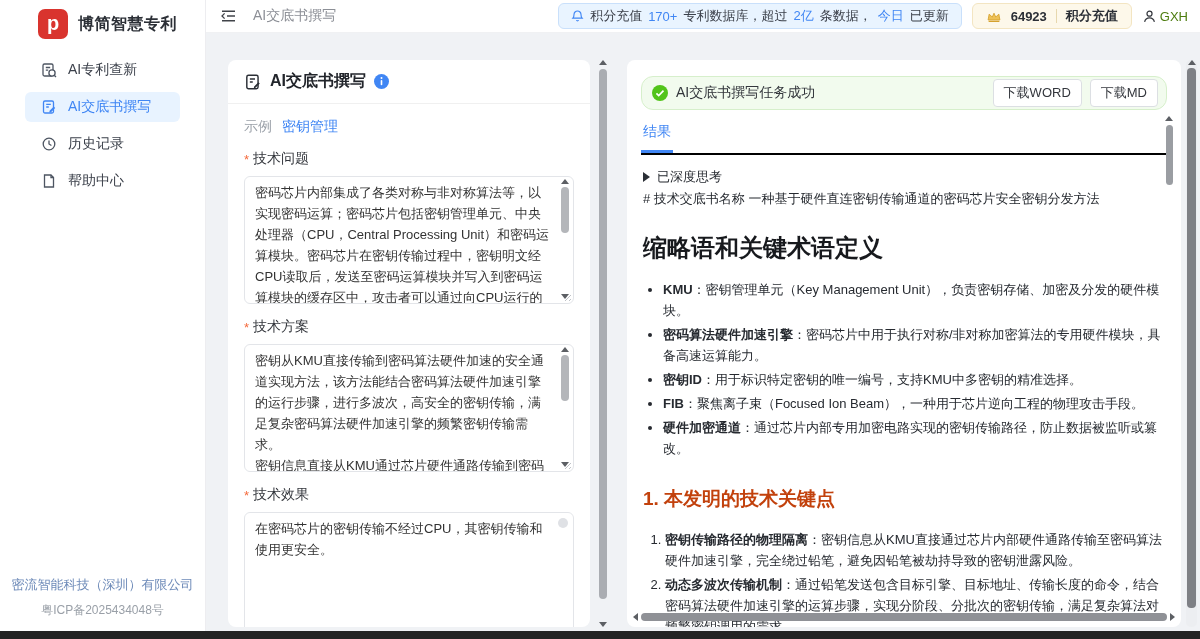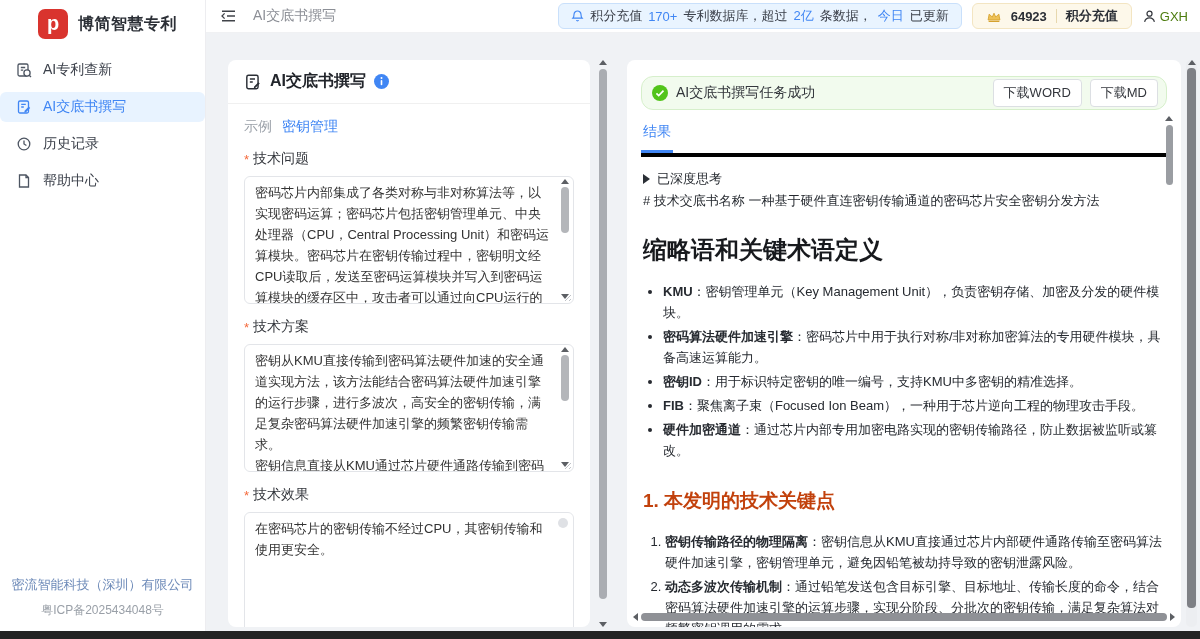--- a/index.html
+++ b/index.html
@@ -4,21 +4,21 @@
 <style>
 * { margin:0; padding:0; box-sizing:border-box; }
 html,body { width:1200px; height:639px; font-family:"Liberation Sans","DejaVu Sans",sans-serif; background:#fff; overflow:hidden; -webkit-font-smoothing:antialiased; }
 #app { position:absolute; inset:0; width:1200px; height:639px; background:#fff; }
 
 
 .sidebar { position:absolute; left:0; top:0; width:206px; height:631px; background:#fff; border-right:1px solid #ededf0; }
 .logo-row { display:flex; align-items:center; gap:10px; padding:9px 0 0 38px; cursor:pointer; }
 .logo-badge { width:30px; height:30px; background:#d9342e; border-radius:7px; color:#fff; font-weight:bold; font-size:20px; display:flex; align-items:center; justify-content:center; line-height:1; padding-bottom:3px; }
 .logo-name { font-size:16px; font-weight:bold; color:#2b2f36; letter-spacing:.5px; }
-.menu { margin-top:16px; padding:0 0; }
+.menu { margin-top:16px; padding:0 25px; }
 .menu-item { display:flex; align-items:center; gap:11px; height:30px; margin-bottom:7px; padding-left:16px; border-radius:6px; font-size:14px; color:#3c414b; cursor:pointer; }
 .menu-item.active { background:#e8f3ff; color:#4086f4; height:30px; }
 .menu-item .mi-icon { display:flex; width:16px; height:16px; }
 .side-footer { position:absolute; left:0; bottom:12px; width:100%; text-align:center; }
 .side-footer .company { font-size:13px; color:#6d8ab8; margin-bottom:8px; }
 .side-footer .icp { font-size:12px; color:#9aa0a8; }
 
 
 .topbar { position:absolute; left:206px; top:0; width:994px; height:33px; background:#fff; border-bottom:1px solid #f0f1f3; display:flex; align-items:center; padding:0 12px 0 14px; }
 .collapse-btn { display:flex; cursor:pointer; }
@@ -66,21 +66,21 @@
 .vbar-left .vthumb { width:8px; flex:0 0 530px; background:#aaadb2; border-radius:4px; margin-top:4px; }
 .vbar-right { position:absolute; left:980px; top:27px; width:11px; height:567px; background:#eceef1; border-radius:5px; display:flex; flex-direction:column; align-items:center; }
 .vbar-right .vthumb { width:9px; flex:0 0 540px; background:#7e8085; border-radius:4px; margin-top:3px; }
 
 
 .right-card { position:absolute; left:421px; top:27px; width:554px; height:567px; background:#fff; border-radius:8px; overflow:hidden; }
 .success-banner { margin:16px 14px 0; height:34px; border:1px solid #d6efcb; background:#f2fbee; border-radius:12px; display:flex; align-items:center; gap:8px; padding:0 8px 0 10px; }
 .success-text { font-size:14px; color:#33363c; }
 .banner-btns { margin-left:auto; display:flex; gap:8px; }
 .dl-btn { background:#fff; border:1px solid #dcdfe3; border-radius:4px; font-size:13px; color:#33363c; padding:4px 10px; cursor:pointer; font-family:inherit; }
-.tab-row { margin:12px 14px 0; border-bottom:4px solid #000000; }
+.tab-row { margin:12px 14px 0; border-bottom:2px solid #000000; }
 .tab { display:inline-block; font-size:14px; color:#4086f4; padding:0 2px 9px; border-bottom:3px solid #4086f4; cursor:pointer; }
 .md-area { padding:11px 16px 0; font-size:13px; color:#262a30; position:relative; }
 .deep-think { display:flex; align-items:center; gap:7px; cursor:pointer; line-height:21px; }
 .md-title-line { line-height:21px; margin-top:1px; }
 .md-h1 { font-size:24px; font-weight:bold; color:#17191d; margin:23px 0 15px; }
 .term-list { padding-left:20px; margin:0; }
 .term-list li { line-height:21px; margin:3px 0; }
 .md-h2 { font-size:19px; font-weight:bold; color:#c2410c; margin:27px 0 15px; }
 .intro-p { line-height:21px; }
 .kp-list { padding-left:22px; margin:17px 0 0; }
@@ -304,21 +304,21 @@
         <ul class="term-list">
           <li><strong>KMU</strong><span>：密钥管理单元（Key Management Unit），负责密钥存储、加密及分发的硬件模块。</span></li>
           <li><strong>密码算法硬件加速引擎</strong><span>：密码芯片中用于执行对称/非对称加密算法的专用硬件模块，具备高速运算能力。</span></li>
           <li><strong>密钥ID</strong><span>：用于标识特定密钥的唯一编号，支持KMU中多密钥的精准选择。</span></li>
           <li><strong>FIB</strong><span>：聚焦离子束（Focused Ion Beam），一种用于芯片逆向工程的物理攻击手段。</span></li>
           <li><strong>硬件加密通道</strong><span>：通过芯片内部专用加密电路实现的密钥传输路径，防止数据被监听或篡改。</span></li>
         </ul>
 
         <h2 class="md-h2">1. 本发明的技术关键点</h2>
         <ol class="kp-list">
-          <li><strong>密钥传输路径的物理隔离</strong><span>：密钥信息从KMU直接通过芯片内部硬件通路传输至密码算法硬件加速引擎，密钥管理单元，避免因铅笔被劫持导致的密钥泄露风险。</span></li>
+          <li><strong>密钥传输路径的物理隔离</strong><span>：密钥信息从KMU直接通过芯片内部硬件通路传输至密码算法硬件加速引擎，完全绕过铅笔，避免因铅笔被劫持导致的密钥泄露风险。</span></li>
           <li><strong>动态多波次传输机制</strong><span>：通过铅笔发送包含目标引擎、目标地址、传输长度的命令，结合密码算法硬件加速引擎的运算步骤，实现分阶段、分批次的密钥传输，满足复杂算法对频繁密钥调用的需求。</span></li>
 
         </ol>
       </div>
 
       <div class="inner-vscroll">
         <span class="tri-up"></span>
         <span class="ithumb"></span>
       </div>
       <div class="hscroll">

